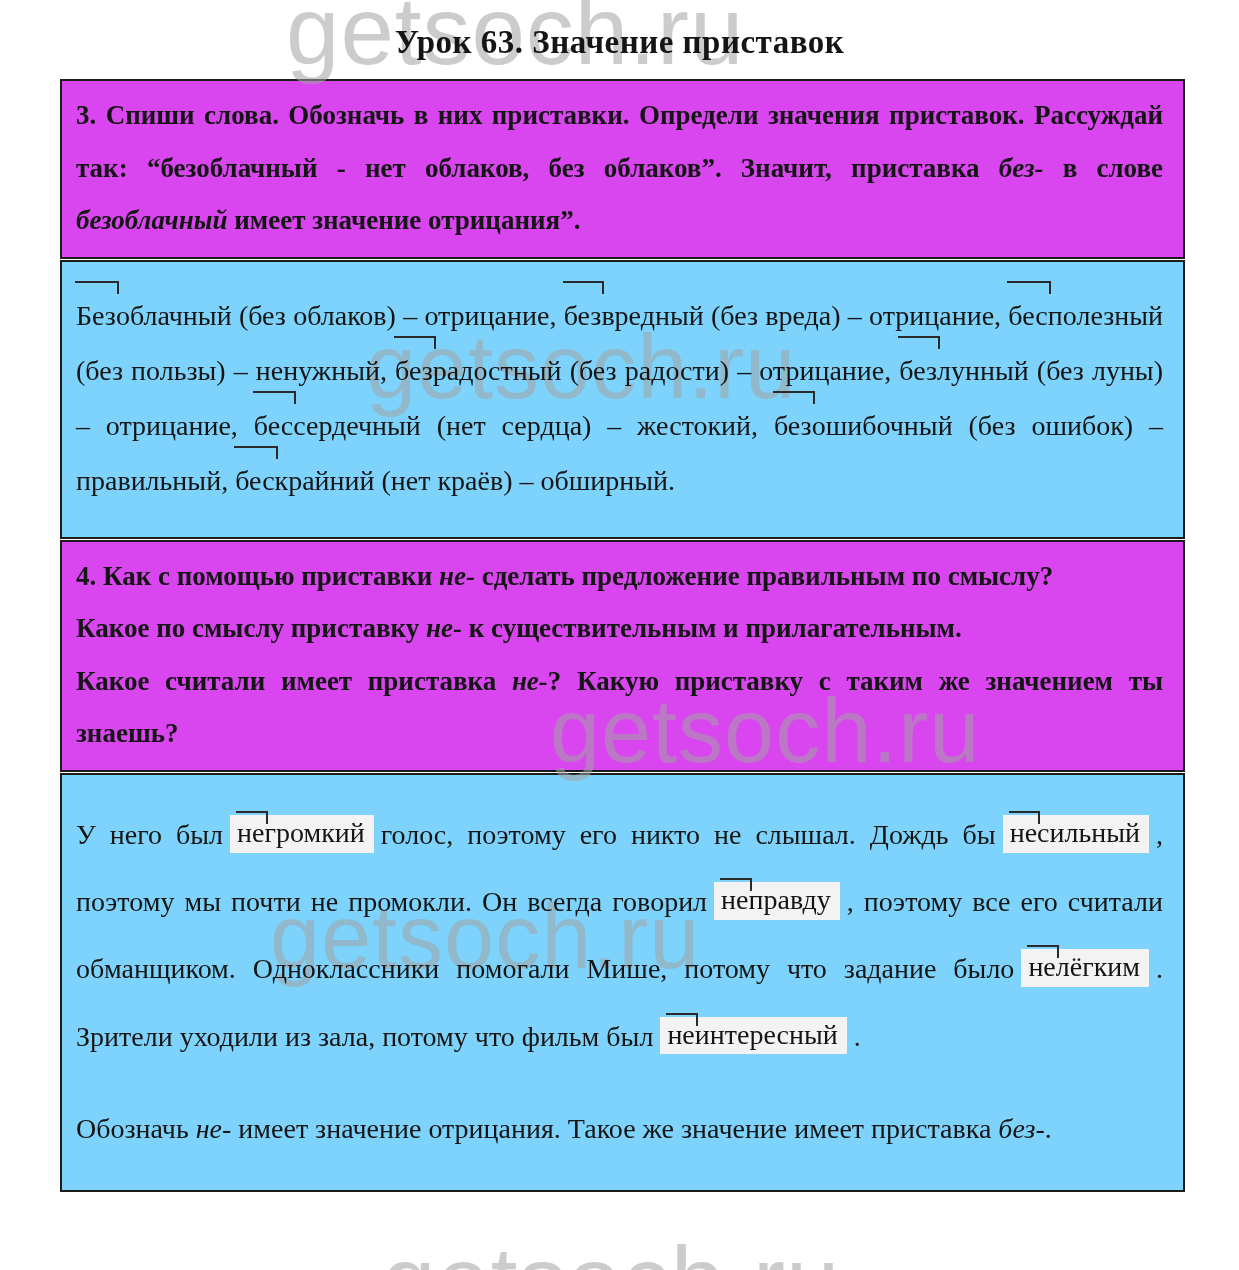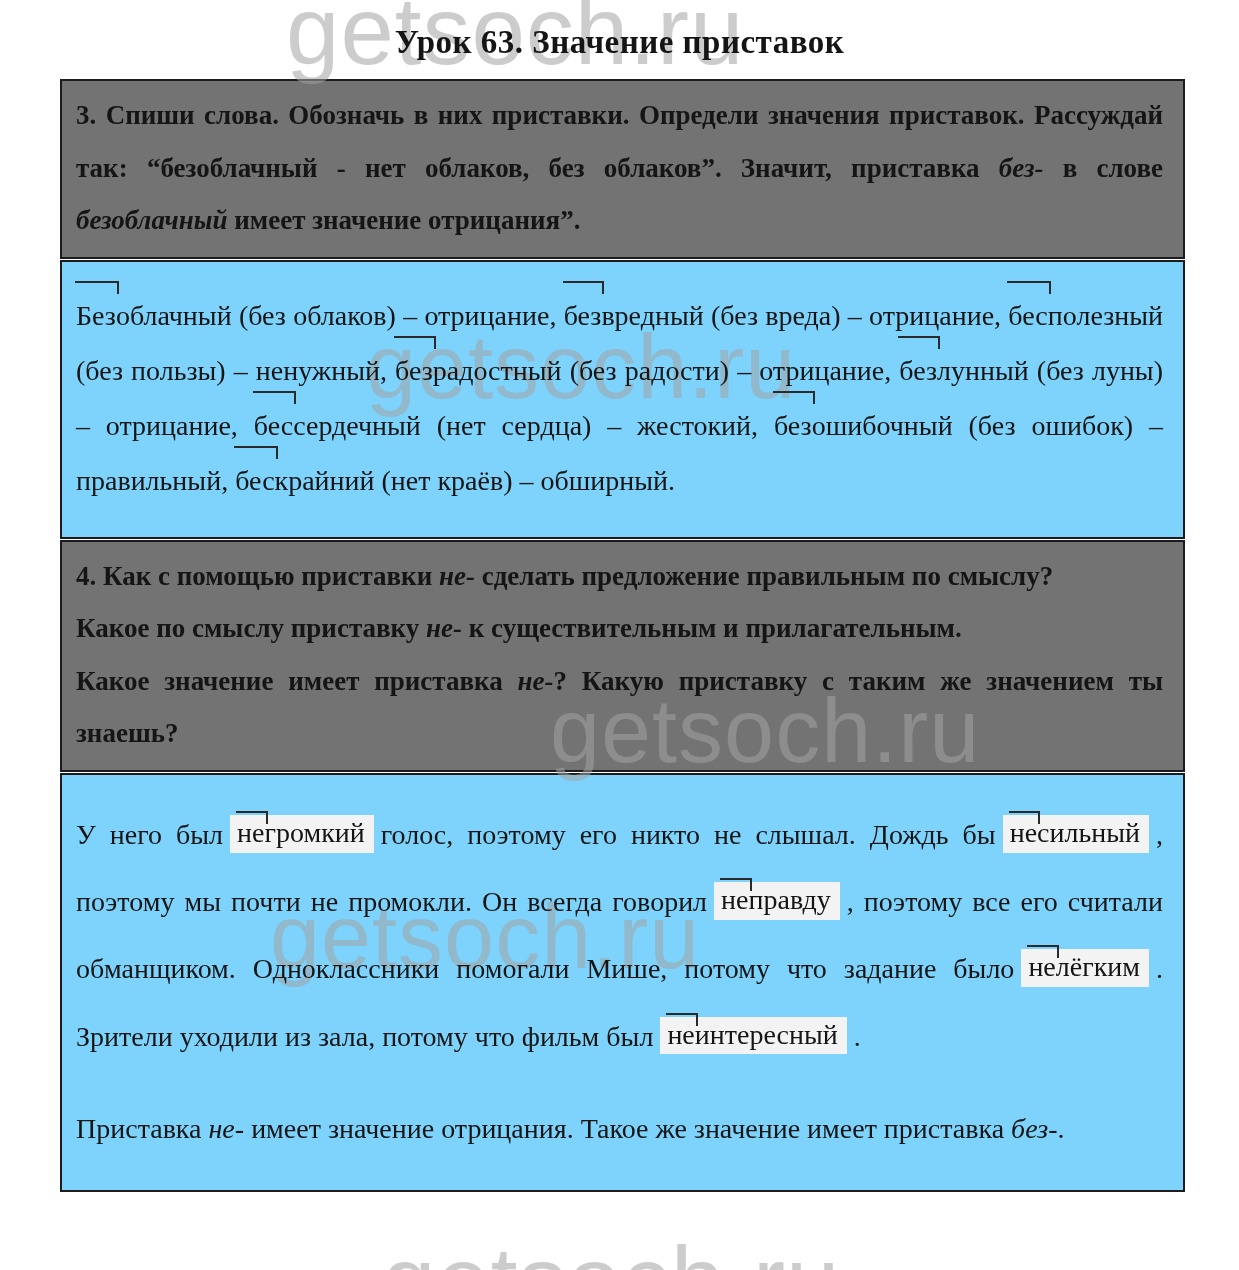--- a/index.html
+++ b/index.html
@@ -28,21 +28,21 @@
     font-size:33px;font-weight:bold;letter-spacing:0.5px;
   }
   .box{
     margin:0 54px 0 60px;
     border:2px solid #1c1c1c;
     box-sizing:border-box;
     width:1125px;
   }
   .box + .box{margin-top:1px;}
   .task{
-    background:#737373;
+    background:#d946ef;
     padding:8px 20px 10px 14px;
     font-weight:bold;
     font-size:27px;line-height:1.95;
   }
   .answer{
     background:#7dd3fc;
     padding:26px 20px 28px 14px;
     font-size:28px;line-height:1.97;
   }
   .task p, .answer p{
@@ -83,19 +83,19 @@
   <p><span>3. Спиши слова. Обозначь в них приставки. Определи значения приставок. Рассуждай так: “безоблачный - нет облаков, без облаков”. Значит, приставка </span><span class="italic">без-</span><span> в слове </span><span class="italic">безоблачный</span><span> имеет значение отрицания”.</span></p>
 </div>
 
 <div class="box answer">
   <p><span class="word"><span class="pre">Без</span>облачный</span><span> (без облаков) – отрицание, </span><span class="word"><span class="pre">без</span>вредный</span><span> (без вреда) – отрицание, </span><span class="word"><span class="pre">бес</span>полезный</span><span> (без пользы) – ненужный, </span><span class="word"><span class="pre">без</span>радостный</span><span> (без радости) – отрицание, </span><span class="word"><span class="pre">без</span>лунный</span><span> (без луны) – отрицание, </span><span class="word"><span class="pre">бес</span>сердечный</span><span> (нет сердца) – жестокий, </span><span class="word"><span class="pre">без</span>ошибочный</span><span> (без ошибок) – правильный, </span><span class="word"><span class="pre">бес</span>крайний</span><span> (нет краёв) – обширный.</span></p>
 </div>
 
 <div class="box task">
   <p><span>4. Как с помощью приставки </span><span class="italic">не-</span><span> сделать предложение правильным по смыслу?</span></p>
   <p><span>Какое по смыслу приставку </span><span class="italic">не-</span><span> к существительным и прилагательным.</span></p>
-  <p><span>Какое значение имеет приставка </span><span class="italic">не-</span><span>? Какую приставку с таким же значением ты знаешь?</span></p>
+  <p><span>Какое считали имеет приставка </span><span class="italic">не-</span><span>? Какую приставку с таким же значением ты знаешь?</span></p>
 </div>
 
 <div class="box answer box4">
   <p class="answer-sentences"><span>У него был</span><span class="chip"><span class="pre">не</span>громкий</span><span>голос, поэтому его никто не слышал. Дождь бы</span><span class="chip"><span class="pre">не</span>сильный</span><span>, поэтому мы почти не промокли. Он всегда говорил</span><span class="chip"><span class="pre">не</span>правду</span><span>, поэтому все его считали обманщиком. Одноклассники помогали Мише, потому что задание было</span><span class="chip"><span class="pre">не</span>лёгким</span><span>. Зрители уходили из зала, потому что фильм был</span><span class="chip"><span class="pre">не</span>интересный</span><span>.</span></p>
-  <p class="conclusion"><span>Приставка </span><span class="italic">не-</span><span> имеет значение отрицания. Такое же значение имеет приставка </span><span class="italic">без-</span><span>.</span></p>
+  <p class="conclusion"><span>Обозначь </span><span class="italic">не-</span><span> имеет значение отрицания. Такое же значение имеет приставка </span><span class="italic">без-</span><span>.</span></p>
 </div>
 
 </body></html>

